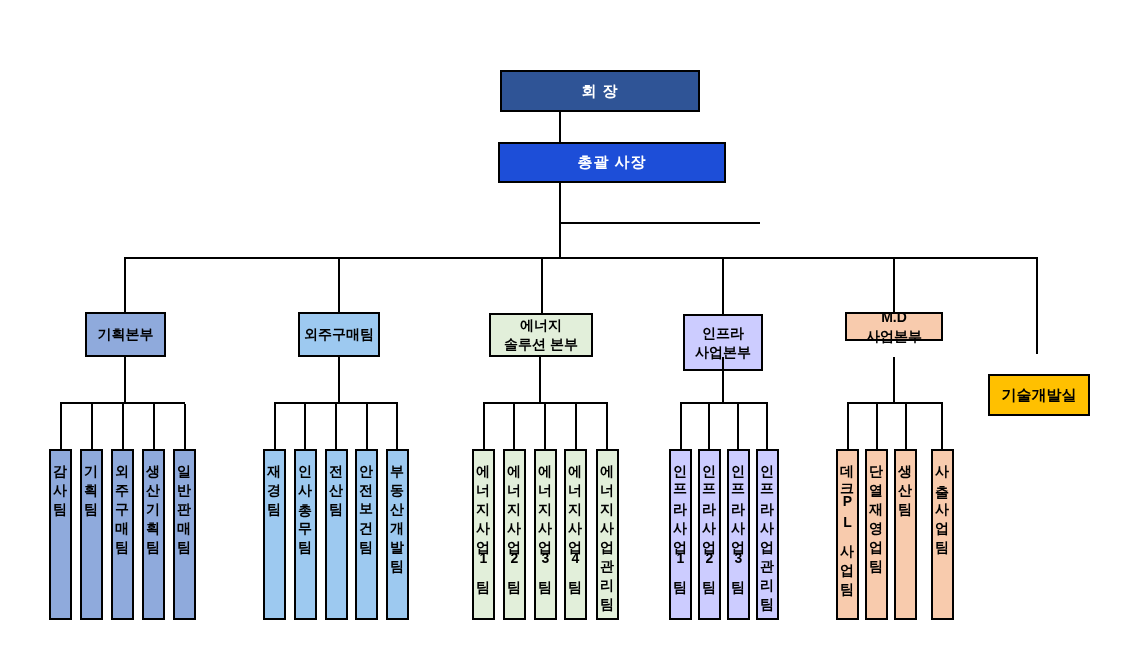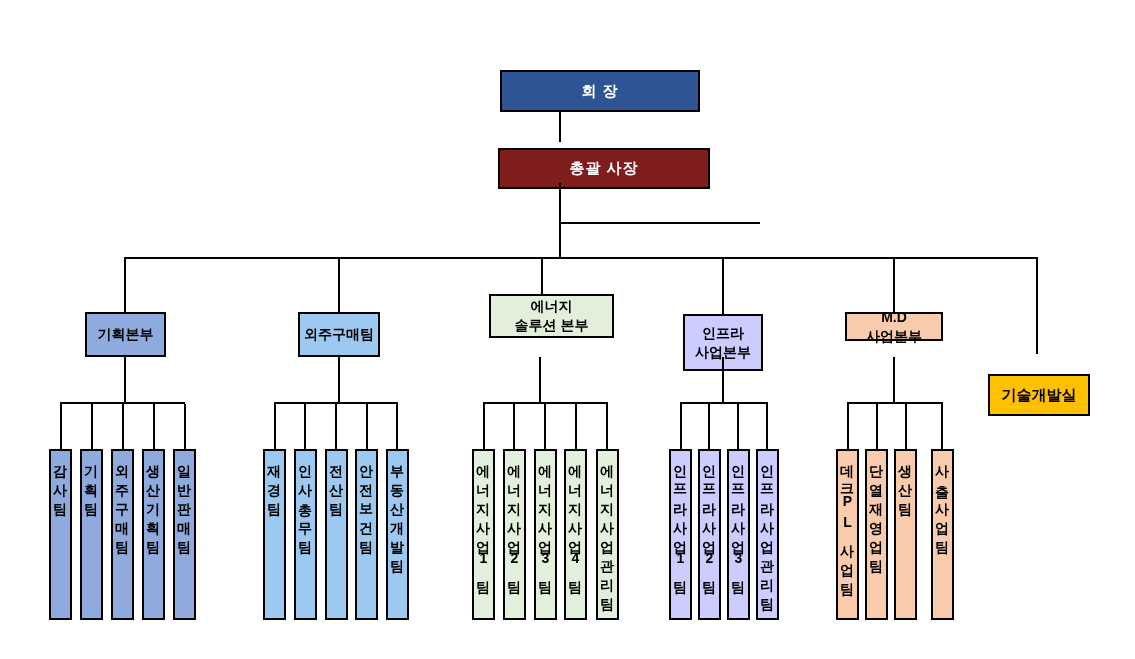--- a/index.html
+++ b/index.html
@@ -25,21 +25,21 @@
   .vline{width:2px;}
 </style>
 </head>
 <body>
 
 <div id="canvas">
 
   <div class="box top-box" style="left: 460px; top: 70px; width: 200px; height: 42px; background-color: rgb(47, 84, 150);">
     <span>회 장</span>
   </div>
-  <div class="box top-box" style="left: 458px; top: 148px; width: 212px; height: 41px; background-color: #7f1d1d;">
+  <div class="box top-box" style="left: 458px; top: 142px; width: 228px; height: 41px; background-color: #1d4ed8;">
     <span>총괄 사장</span>
   </div>
 
   <div class="vline" style="left:559px;top:112px;height:30px;"></div>
   <div class="vline" style="left:559px;top:183px;height:75px;"></div>
   <div class="hline" style="left:560px;top:222px;width:200px;"></div>
 
   <div class="hline" style="left:124px;top:257px;width:914px;"></div>
   <div class="vline" style="left:124px;top:258px;height:54px;"></div>
   <div class="vline" style="left:338px;top:258px;height:54px;"></div>
@@ -47,21 +47,21 @@
   <div class="vline" style="left:722px;top:258px;height:56px;"></div>
   <div class="vline" style="left:893px;top:258px;height:54px;"></div>
   <div class="vline" style="left:1036px;top:258px;height:96px;"></div>
 
   <div class="box hq" style="left: 85px; top: 312px; width: 81px; height: 45px; background-color: rgb(143, 170, 220);">
     <span>기획본부</span>
   </div>
   <div class="box hq" style="left: 298px; top: 312px; width: 82px; height: 45px; background-color: rgb(157, 201, 240);">
     <span>외주구매팀</span>
   </div>
-  <div class="box hq" style="left: 489px; top: 294px; width: 125px; height: 44px; background-color: rgb(226, 239, 218);">
+  <div class="box hq" style="left: 489px; top: 313px; width: 104px; height: 44px; background-color: rgb(226, 239, 218);">
     <span>에너지
 솔루션 본부</span>
   </div>
   <div class="box hq" style="left: 683px; top: 314px; width: 80px; height: 57px; background-color: rgb(204, 204, 255);">
     <span>인프라
 사업본부</span>
   </div>
   <div class="box hq" style="left: 845px; top: 312px; width: 98px; height: 29px; background-color: rgb(248, 203, 173);">
     <span>M.D
 사업본부</span>

